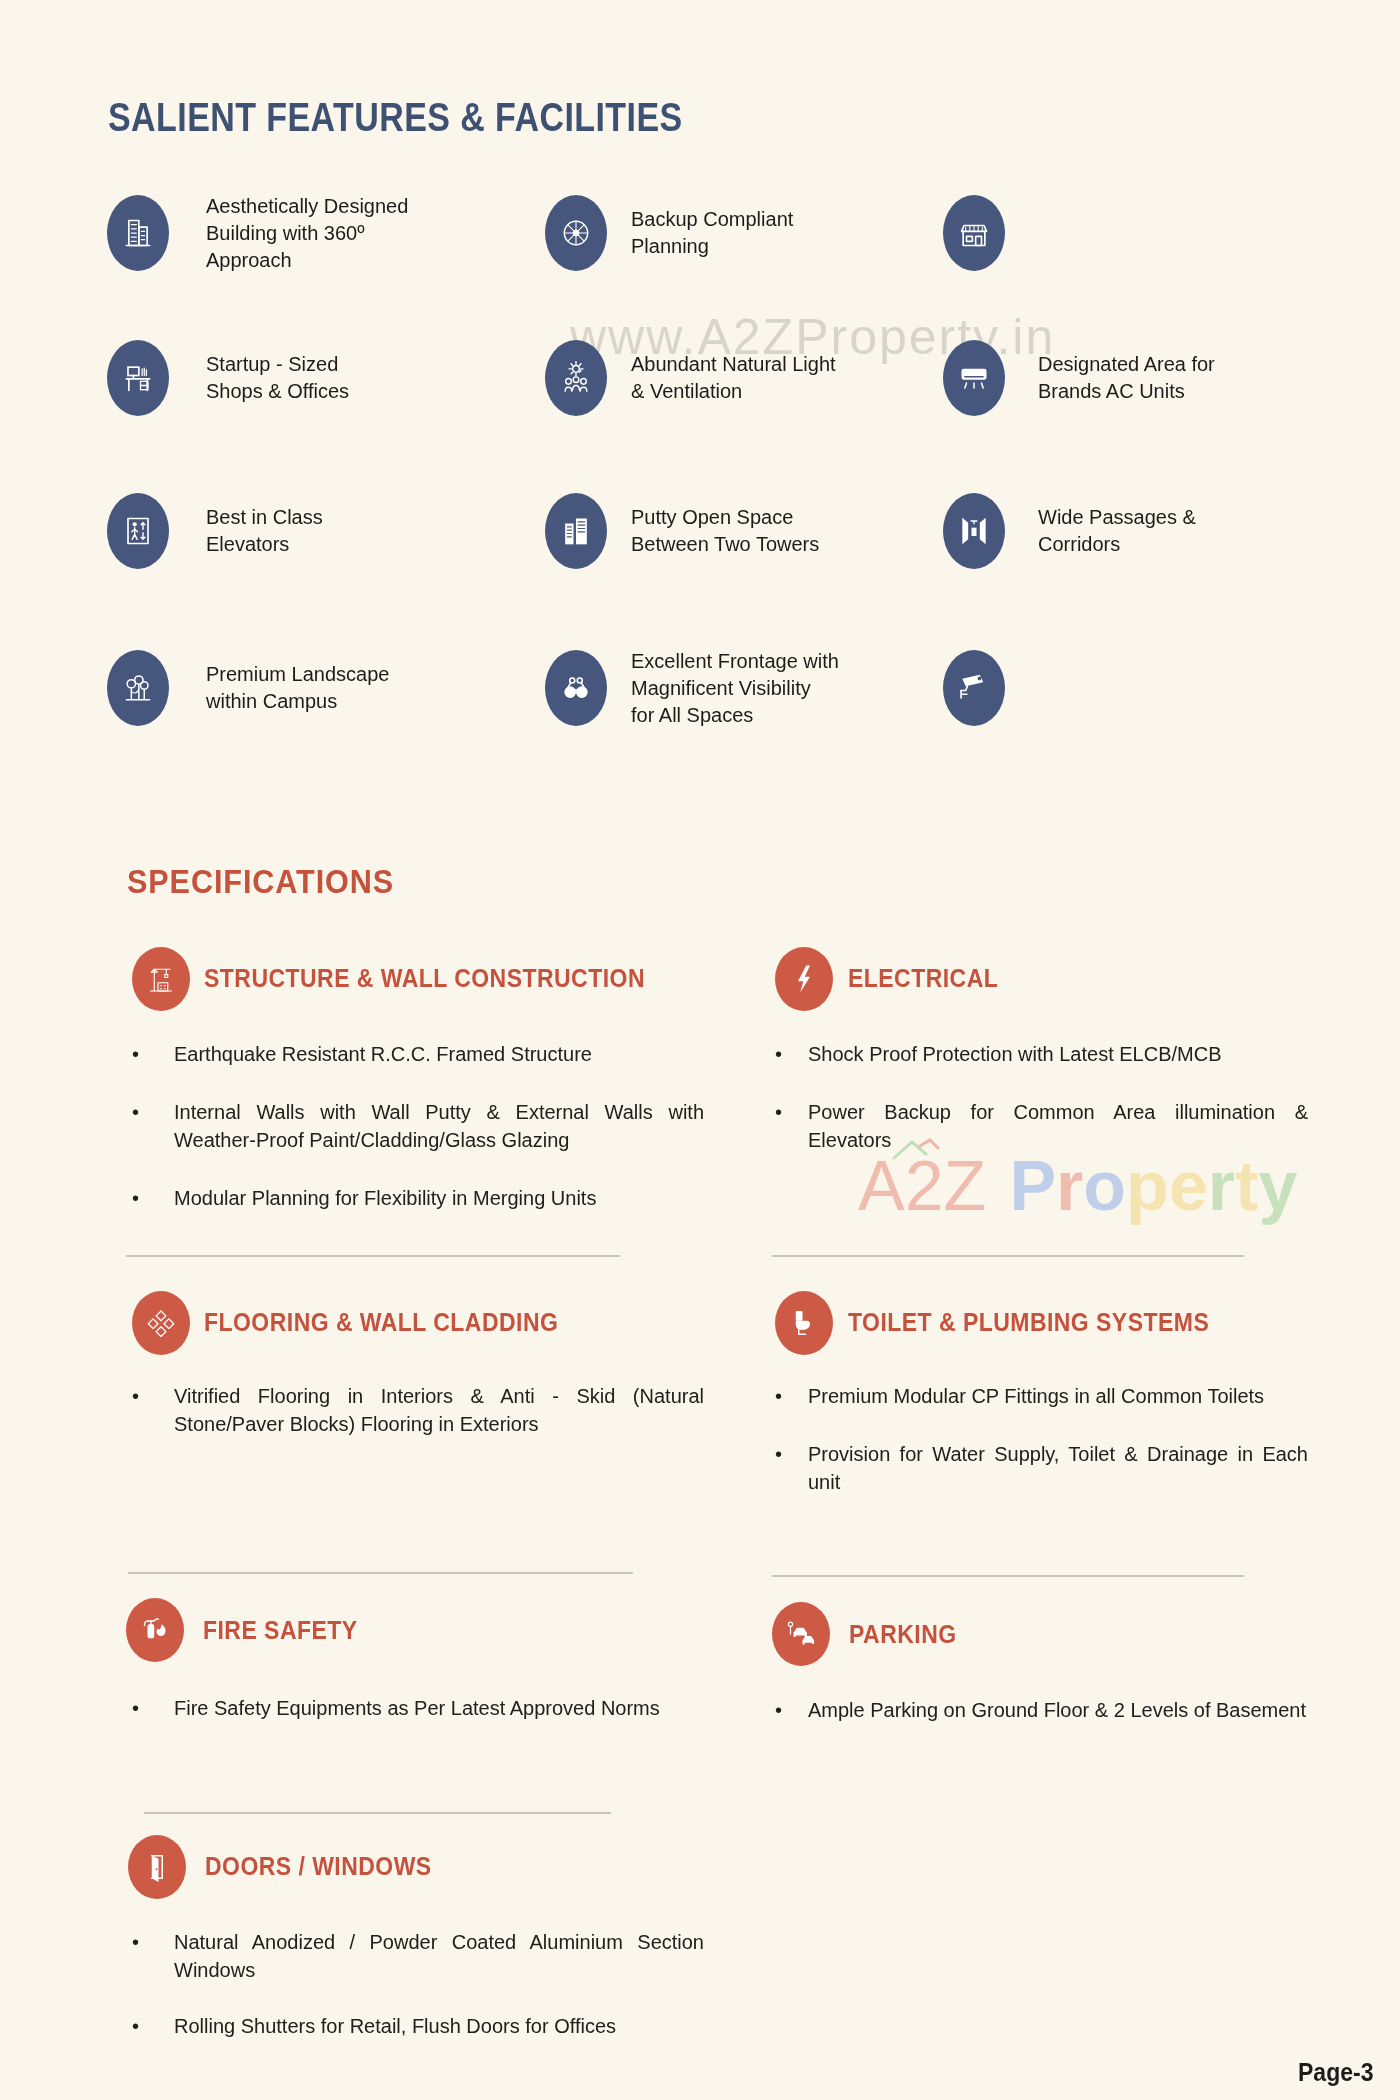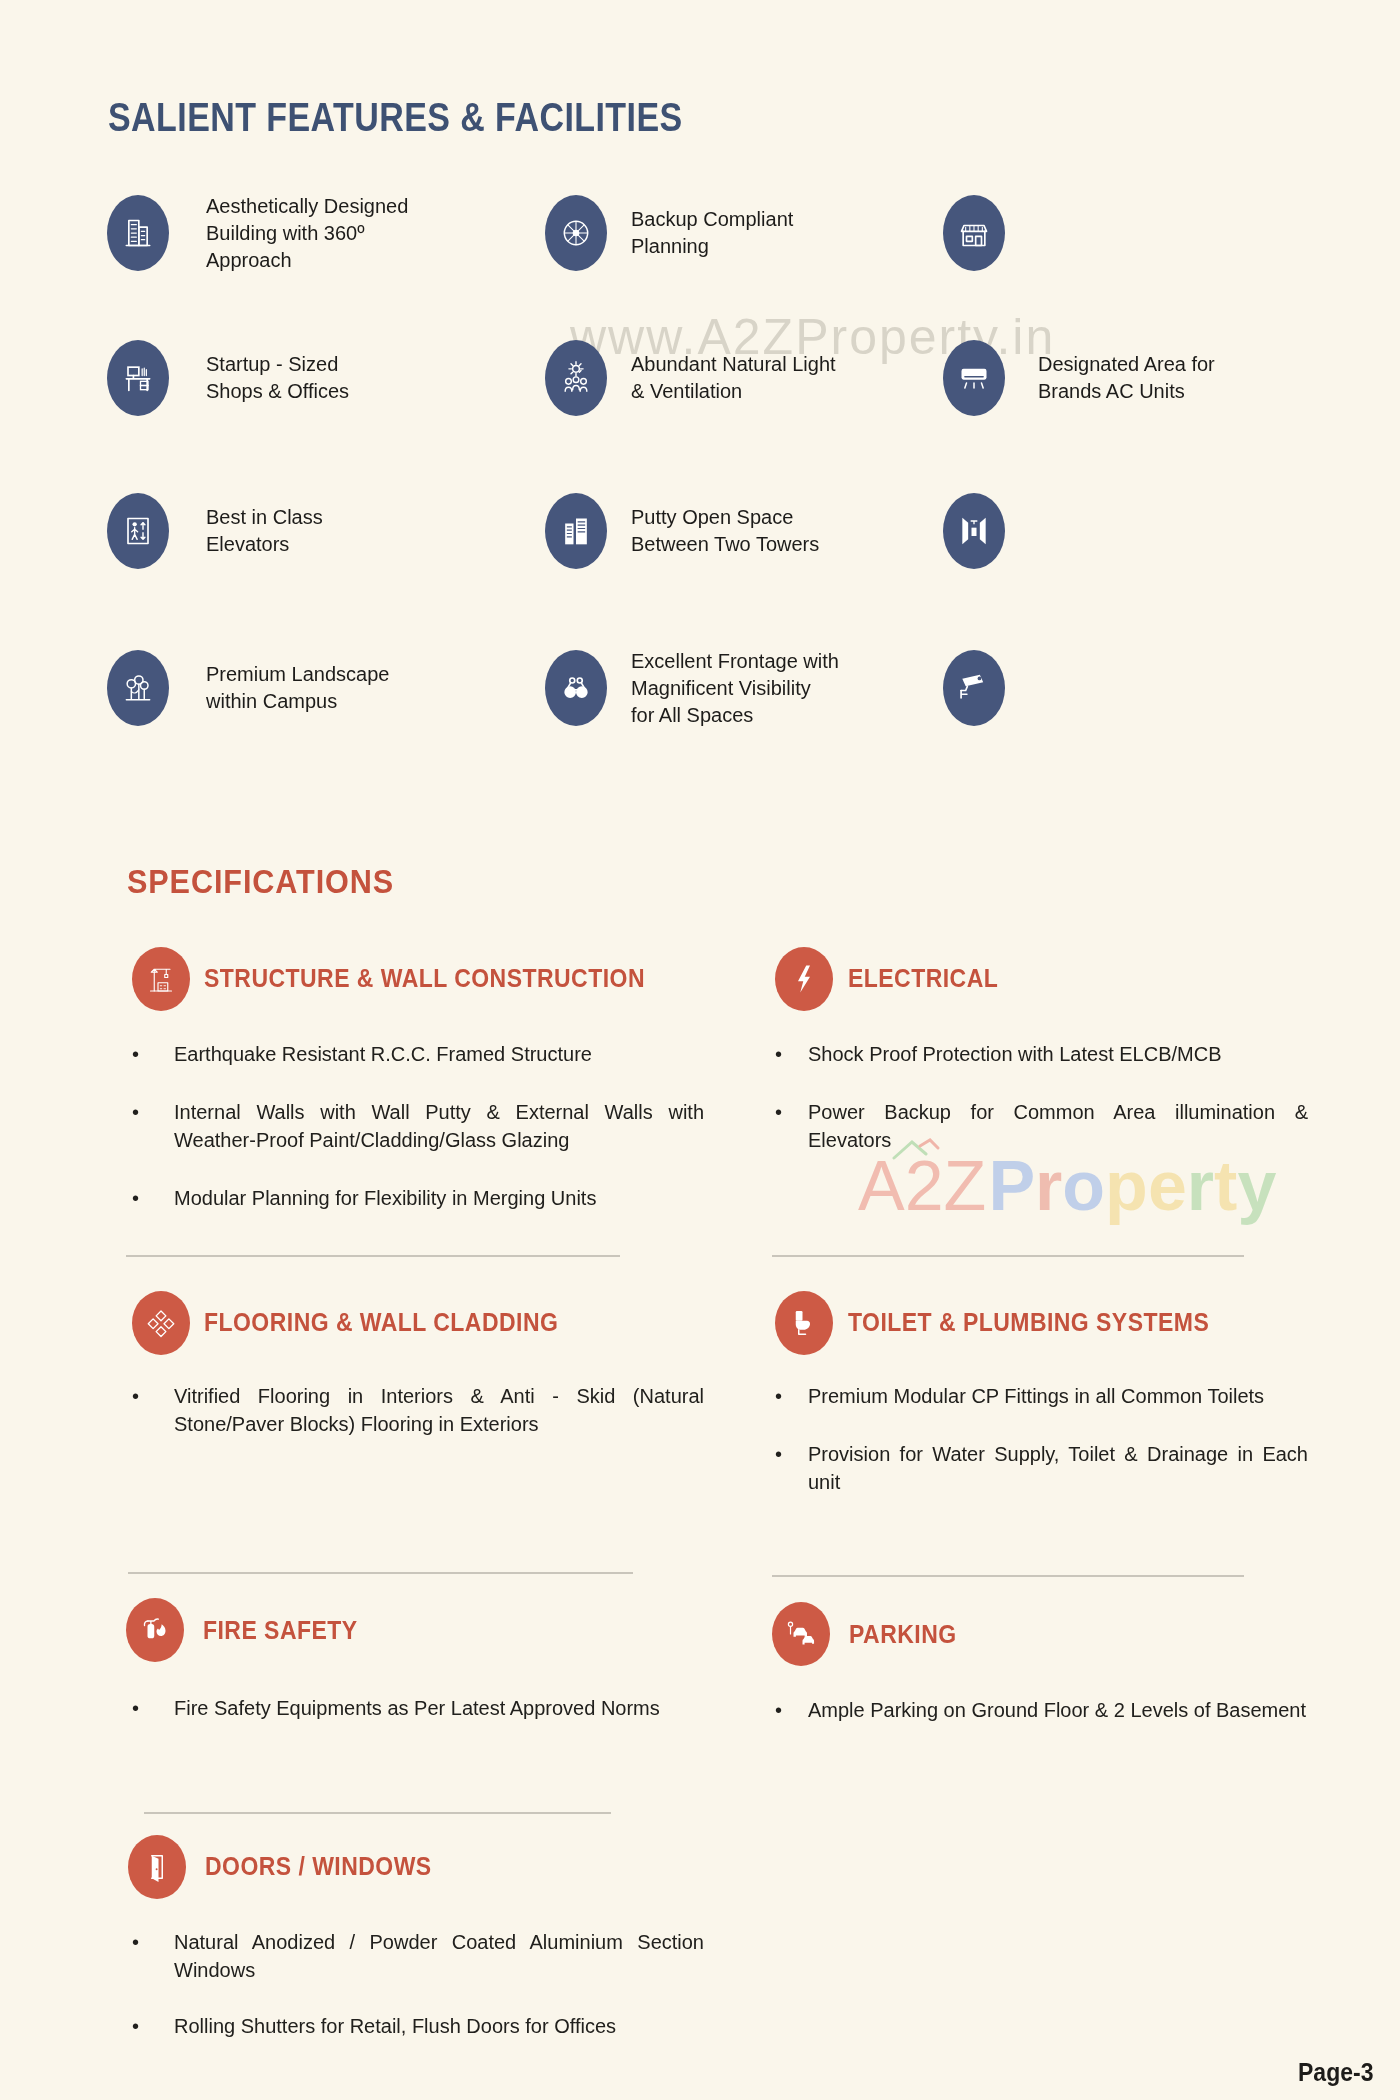--- a/index.html
+++ b/index.html
@@ -22,21 +22,21 @@
   .dot{flex:none;width:42px;font-size:20px;line-height:28px;color:#21201D}
   .bullets-r .dot{width:33px}
   .bt{margin:0;width:530px;font-size:20px;line-height:28px;color:#21201D;text-align:justify}
   .bullets-r .bt{width:500px}
   .divider{height:2px;background:#C9C5BB}
 
   
   .wm-site{font-size:50px;letter-spacing:2px;color:rgba(43,36,16,0.16);white-space:nowrap;font-weight:500}
   .wm-brand{display:flex;align-items:baseline;opacity:.40;white-space:nowrap}
   .wm-a2z{font-size:70px;font-weight:normal;color:#E4685A}
-  .wm-prop{font-size:70px;font-weight:bold;margin-left:2px}
+  .wm-prop{font-size:70px;font-weight:bold;margin-left:23px}
   .wm-prop .wm-l:nth-of-type(1){color:#6B96E8}
   .wm-prop .wm-l:nth-of-type(2){color:#E06A5A}
   .wm-prop .wm-l:nth-of-type(3){color:#6B96E8}
   .wm-prop .wm-l:nth-of-type(4){color:#F0C85A}
   .wm-prop .wm-l:nth-of-type(5){color:#F0C85A}
   .wm-prop .wm-l:nth-of-type(6){color:#7CC47A}
   .wm-prop .wm-l:nth-of-type(7){color:#F0C85A}
   .wm-prop .wm-l:nth-of-type(8){color:#7CC47A}
 
   .page-num{font-size:25px;font-weight:bold;color:#1D1C1A;transform:scaleX(.92);transform-origin:left center}
@@ -140,20 +140,22 @@
 Between Two Towers</div>
 
   <div class="abs f-icon" style="left:943px;top:493px">
     <svg width="40" height="46" viewBox="0 0 48 48" fill="none">
         <path d="M10 8l7 6v20l-7 6z" fill="#fff"></path>
         <path d="M38 8l-7 6v20l7 6z" fill="#fff"></path>
         <rect x="21" y="20" width="6" height="10" fill="#fff"></rect>
         <path d="M24 11v5M20 12h8" stroke="#fff" stroke-width="1.6"></path>
       </svg>
   </div>
+  <div class="abs f-text" style="left:1038px;top:473px;width:300px">Wide Passages &amp;
+Corridors</div>
 
   <div class="abs f-icon" style="left:107px;top:650px">
     <svg width="40" height="46" viewBox="0 0 48 48" fill="none" stroke="#fff" stroke-width="1.8" stroke-linecap="round">
         <circle cx="16" cy="19" r="5"></circle>
         <circle cx="25" cy="14.5" r="5"></circle>
         <circle cx="31.5" cy="21" r="4.5"></circle>
         <path d="M16 24v13M25 19.5v17.5M31.5 25.5v11M10 38h28"></path>
         <path d="M16 28c3 3 6 3 9-2" stroke-width="1.4"></path>
       </svg>
   </div>

